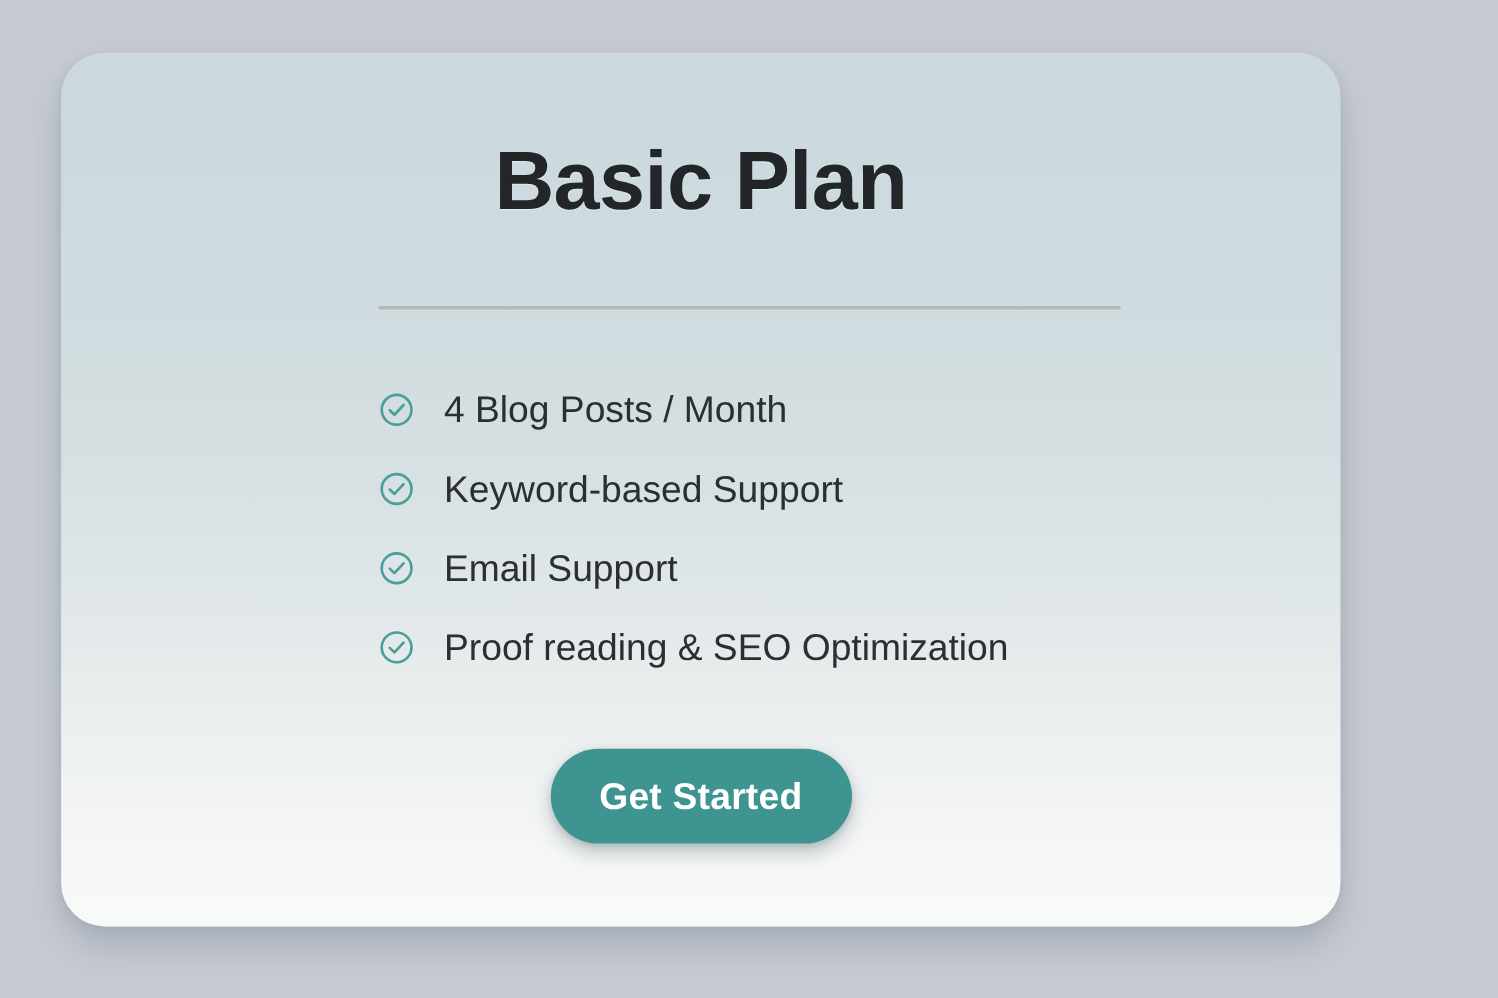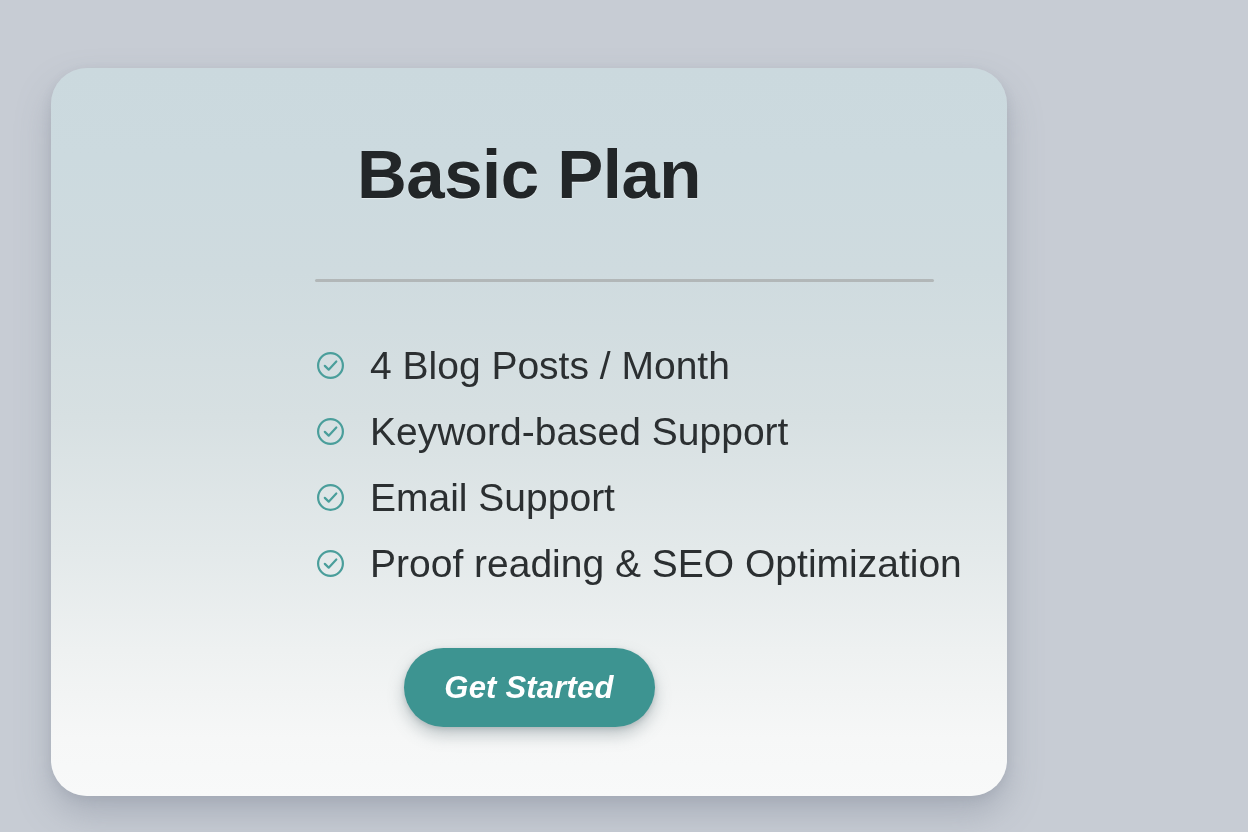--- a/index.html
+++ b/index.html
@@ -17,22 +17,22 @@
   .stage {
     position: relative;
     width: 1248px;
     height: 832px;
   }
 
   
   .pricing-card {
     position: absolute;
     left: 51px;
-    top: 68px;
-    width: 956px;
+    top: 44px;
+    width: 1066px;
     height: 728px;
     border-radius: 36px;
     background: linear-gradient(180deg,
         #cbd9de 0%,
         #ccdadf 12%,
         #cfdbdf 28%,
         #d7e0e2 48%,
         #e3e9ea 66%,
         #eef1f1 80%,
         #f6f7f7 92%,
@@ -92,21 +92,21 @@
 
   .check-icon {
     flex: 0 0 auto;
     width: 31px;
     height: 31px;
     display: block;
     margin-right: 24px;
   }
 
   .feature-label {
-    font-size: 39px;
+    font-size: 31px;
     line-height: 1;
     color: #2b2f31;
     white-space: nowrap;
   }
 
   
   .cta-wrap {
     position: absolute;
     left: 0;
     right: 0;
@@ -125,21 +125,20 @@
     border-radius: 40px;
     background: #3d9491;
     color: #ffffff;
     font-family: "Liberation Sans", sans-serif;
     font-size: 31px;
     font-weight: bold;
     letter-spacing: 0.2px;
     cursor: pointer;
     box-shadow: 0 8px 16px rgba(90, 110, 115, 0.35),
                 0 2px 5px rgba(90, 110, 115, 0.22);
-    font-style: italic;
   }
 </style>
 </head>
 <body>
 
 <div class="stage">
 
   <div class="pricing-card">
     <div class="card-inner">
 

